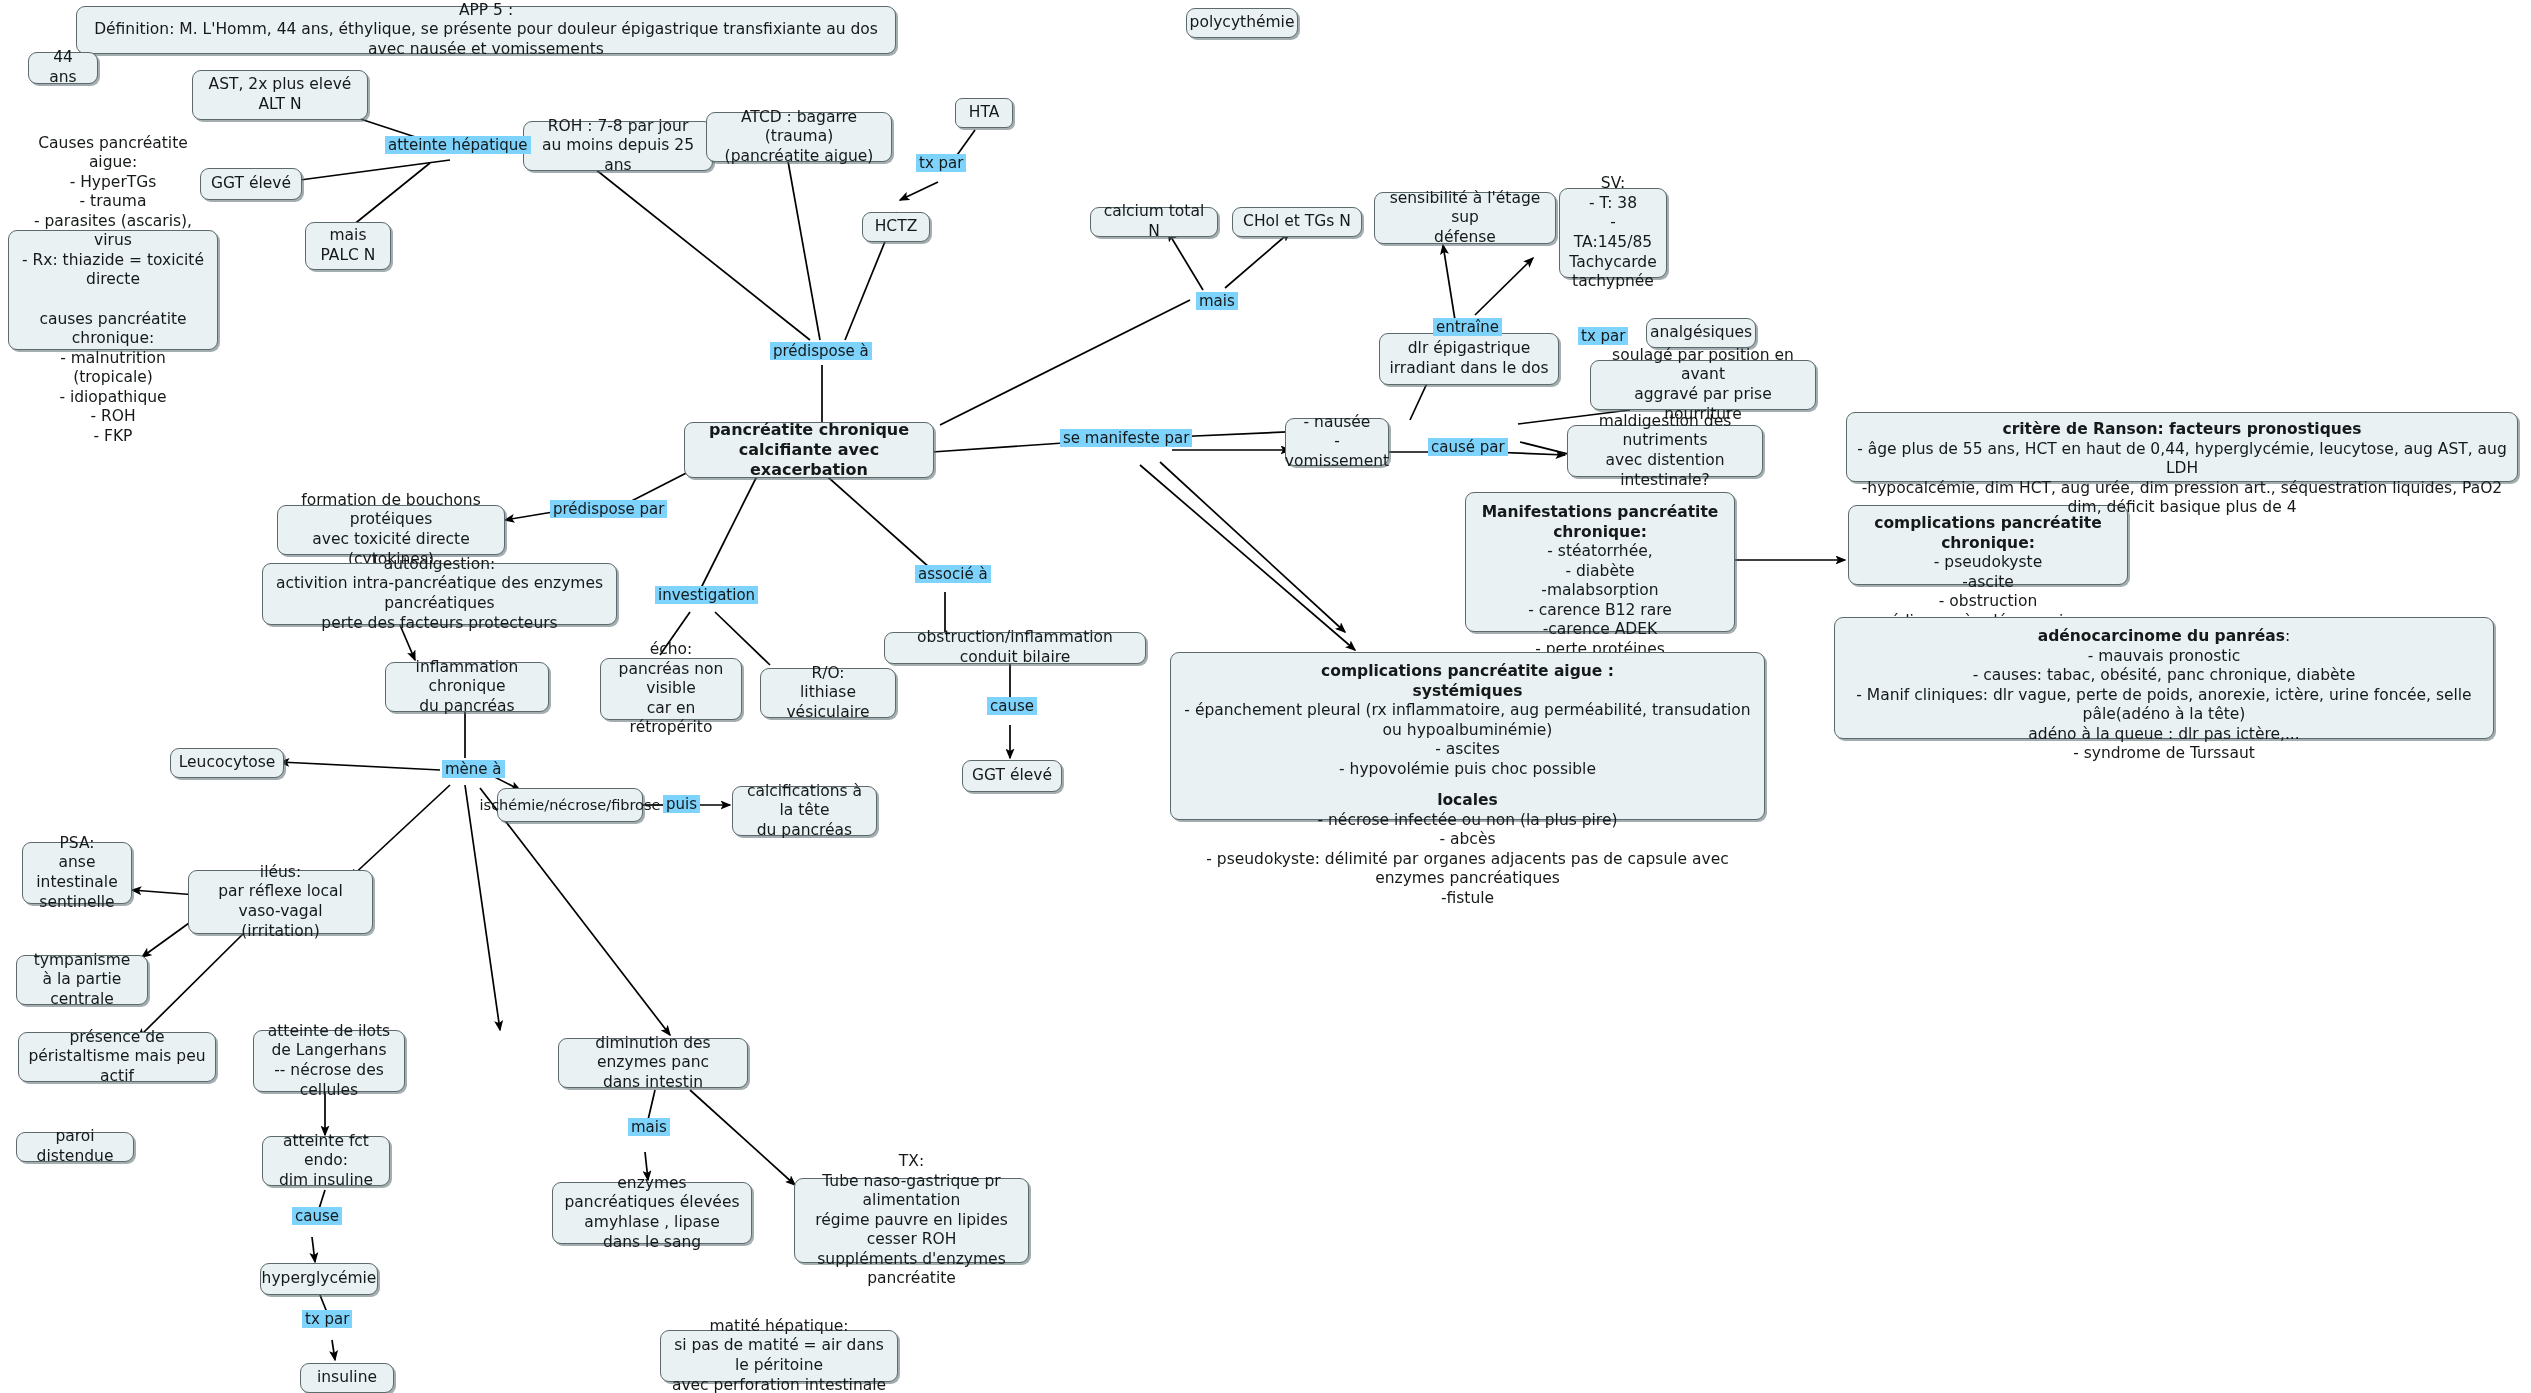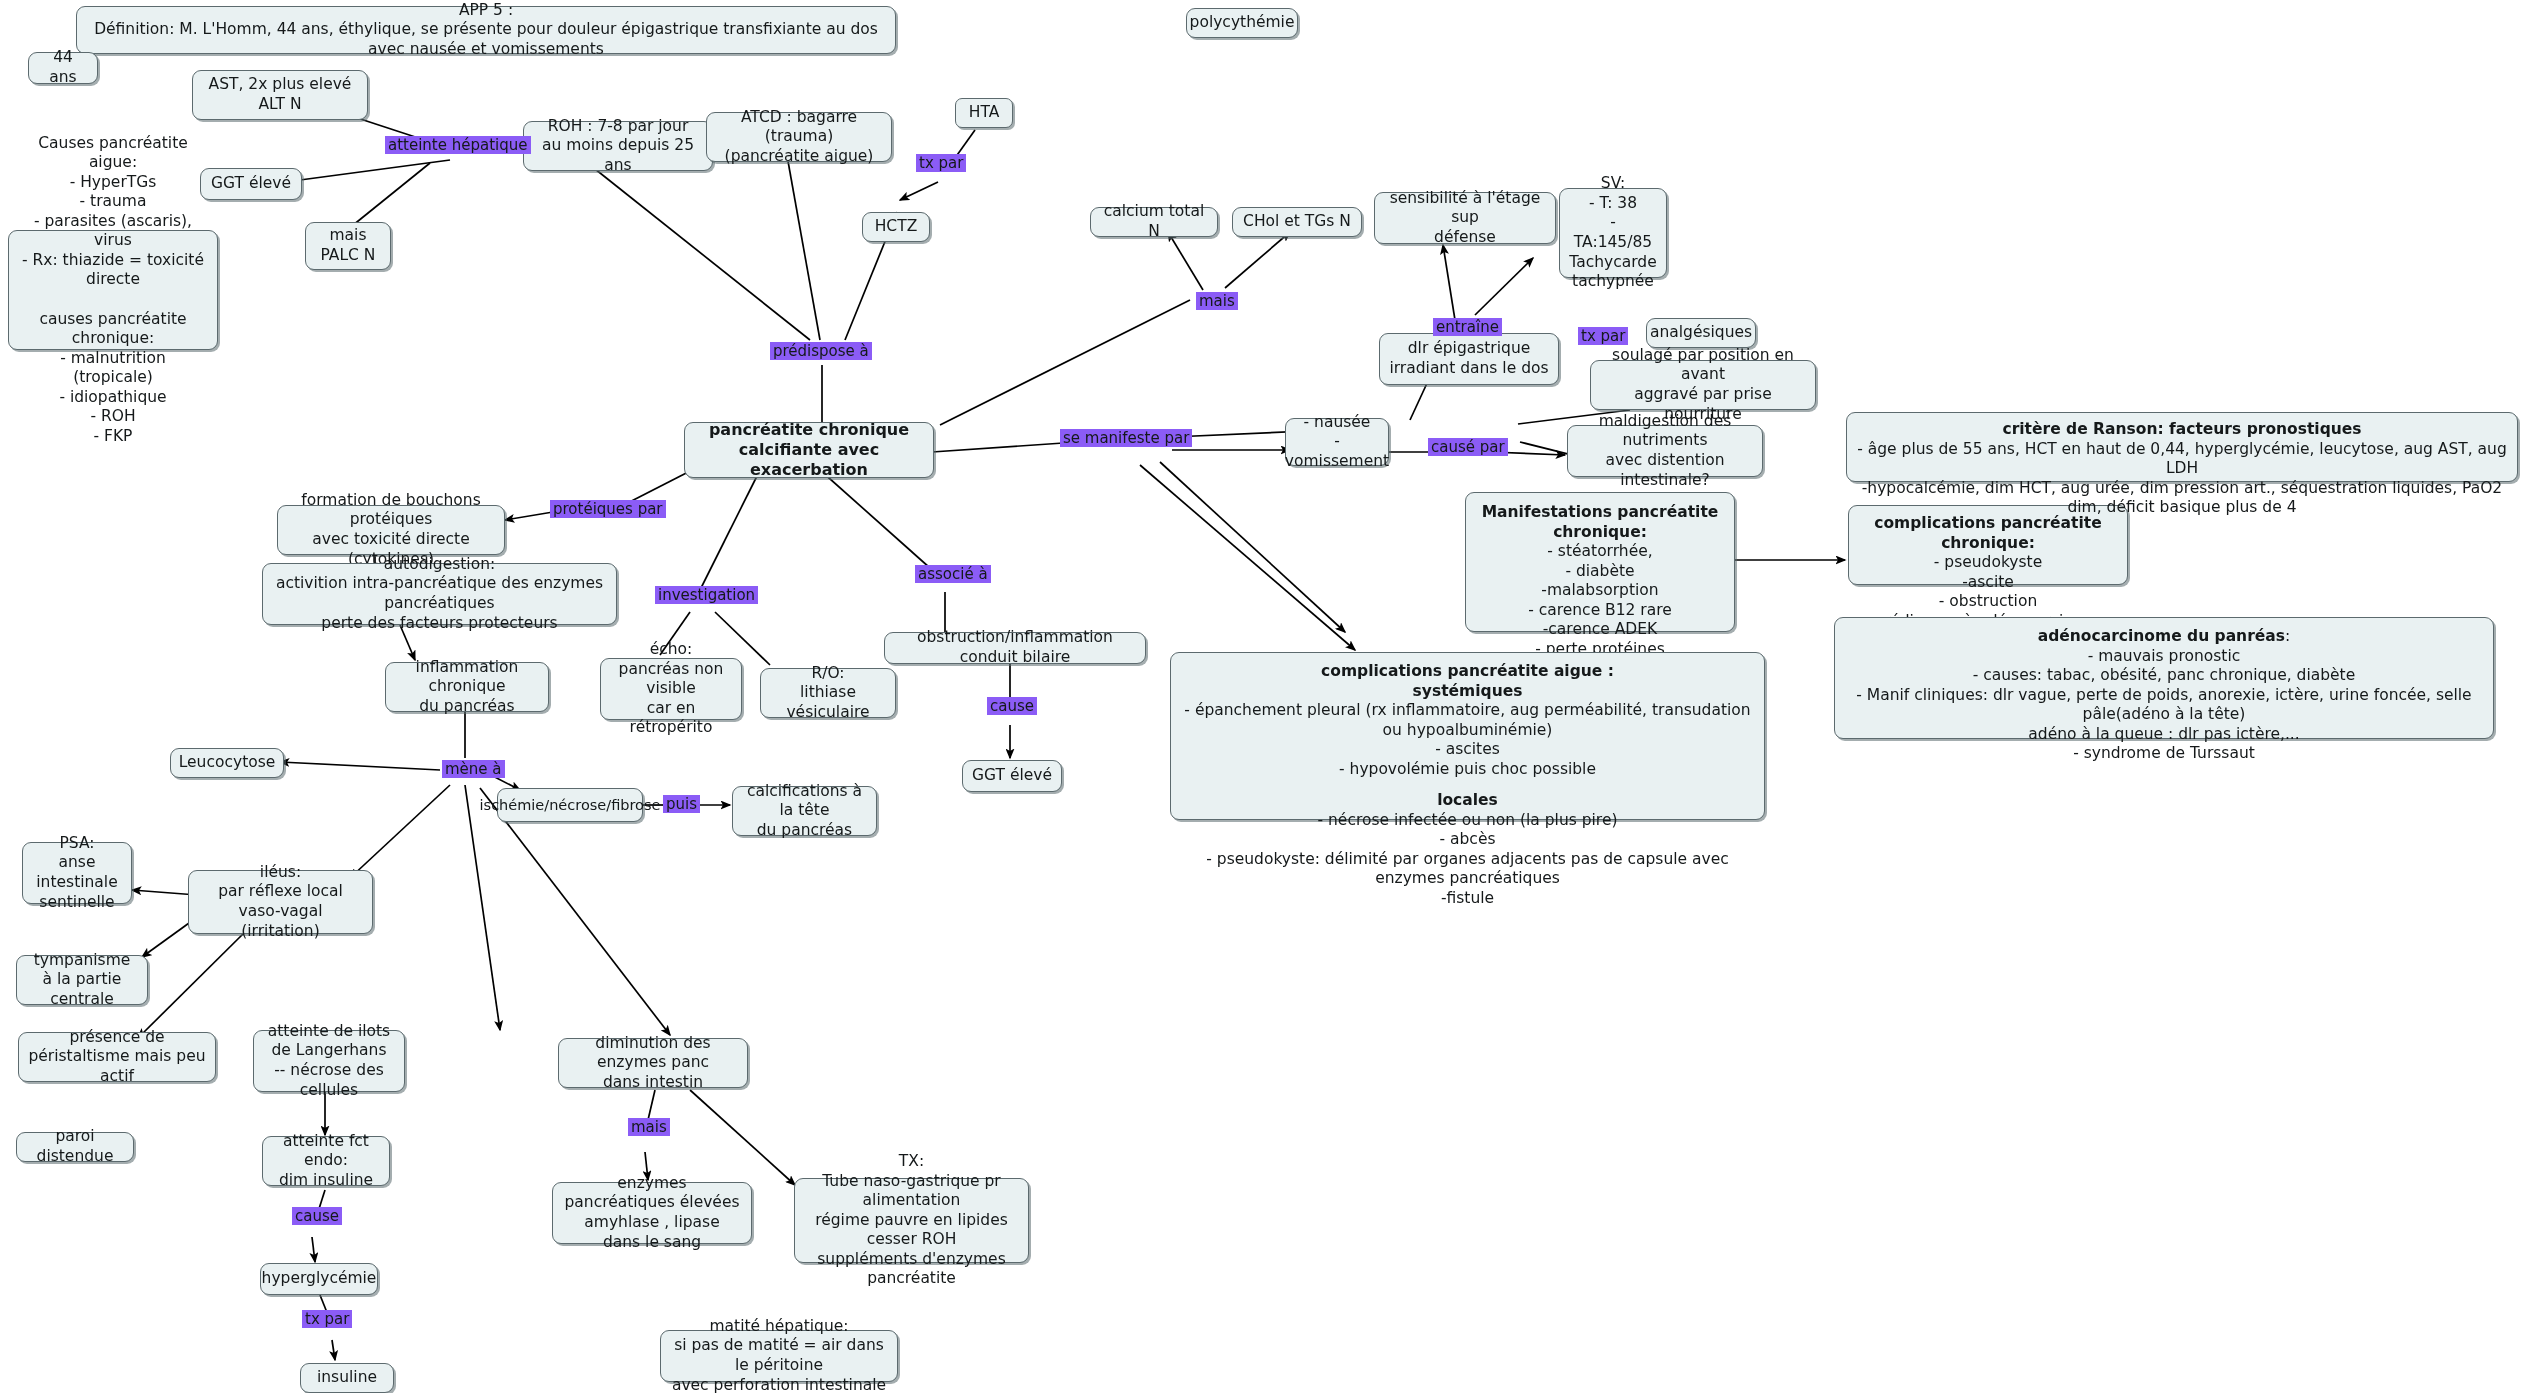--- a/index.html
+++ b/index.html
@@ -42,21 +42,21 @@
     white-space: pre-line;
   }
   .node.bold-head {
     white-space: normal;
   }
   .node .ttl { font-weight: bold; display: block; }
   .linklabel {
     position: absolute;
     font-size: 15px;
     color: #15191a;
-    background: #8b5cf6;
+    background: #7dd3fc;
     padding: 0 3px;
     white-space: nowrap;
     text-align: center;
   }
   .central {
     font-weight: bold;
     font-size: 16px;
   }
 </style>
 </head>
@@ -355,21 +355,21 @@
 avec perforation intestinale</div>
 
   <div class="linklabel" style="left:385px; top:136px;">atteinte hépatique</div>
   <div class="linklabel" style="left:916px; top:154px;">tx par</div>
   <div class="linklabel" style="left:770px; top:342px;">prédispose à</div>
   <div class="linklabel" style="left:1196px; top:292px;">mais</div>
   <div class="linklabel" style="left:1433px; top:318px;">entraîne</div>
   <div class="linklabel" style="left:1578px; top:327px;">tx par</div>
   <div class="linklabel" style="left:1060px; top:429px;">se manifeste par</div>
   <div class="linklabel" style="left:1428px; top:438px;">causé par</div>
-  <div class="linklabel" style="left:550px; top:500px;">protéiques par</div>
+  <div class="linklabel" style="left:550px; top:500px;">prédispose par</div>
   <div class="linklabel" style="left:655px; top:586px;">investigation</div>
   <div class="linklabel" style="left:915px; top:565px;">associé à</div>
   <div class="linklabel" style="left:987px; top:697px;">cause</div>
   <div class="linklabel" style="left:442px; top:760px;">mène à</div>
   <div class="linklabel" style="left:663px; top:795px;">puis</div>
   <div class="linklabel" style="left:292px; top:1207px;">cause</div>
   <div class="linklabel" style="left:302px; top:1310px;">tx par</div>
   <div class="linklabel" style="left:628px; top:1118px;">mais</div>
 
 </div>

